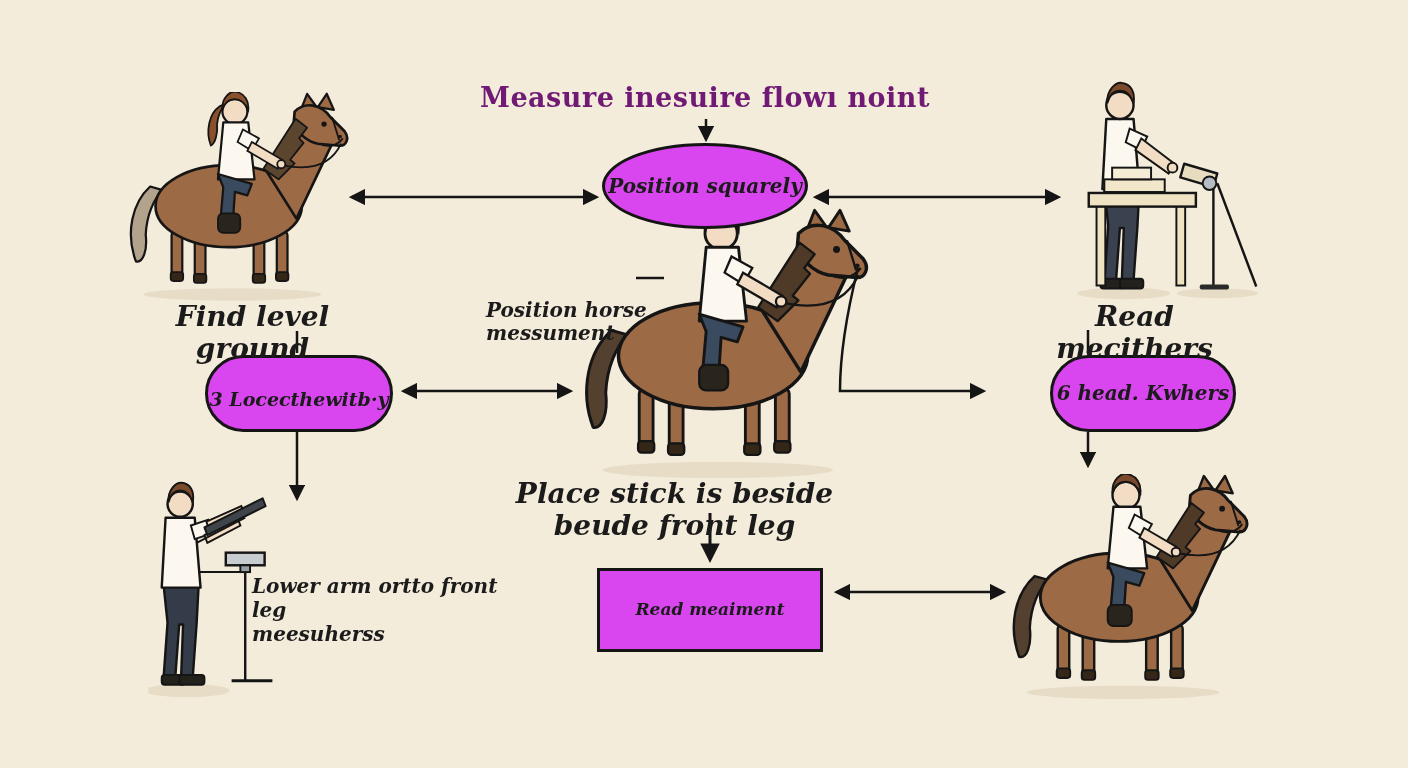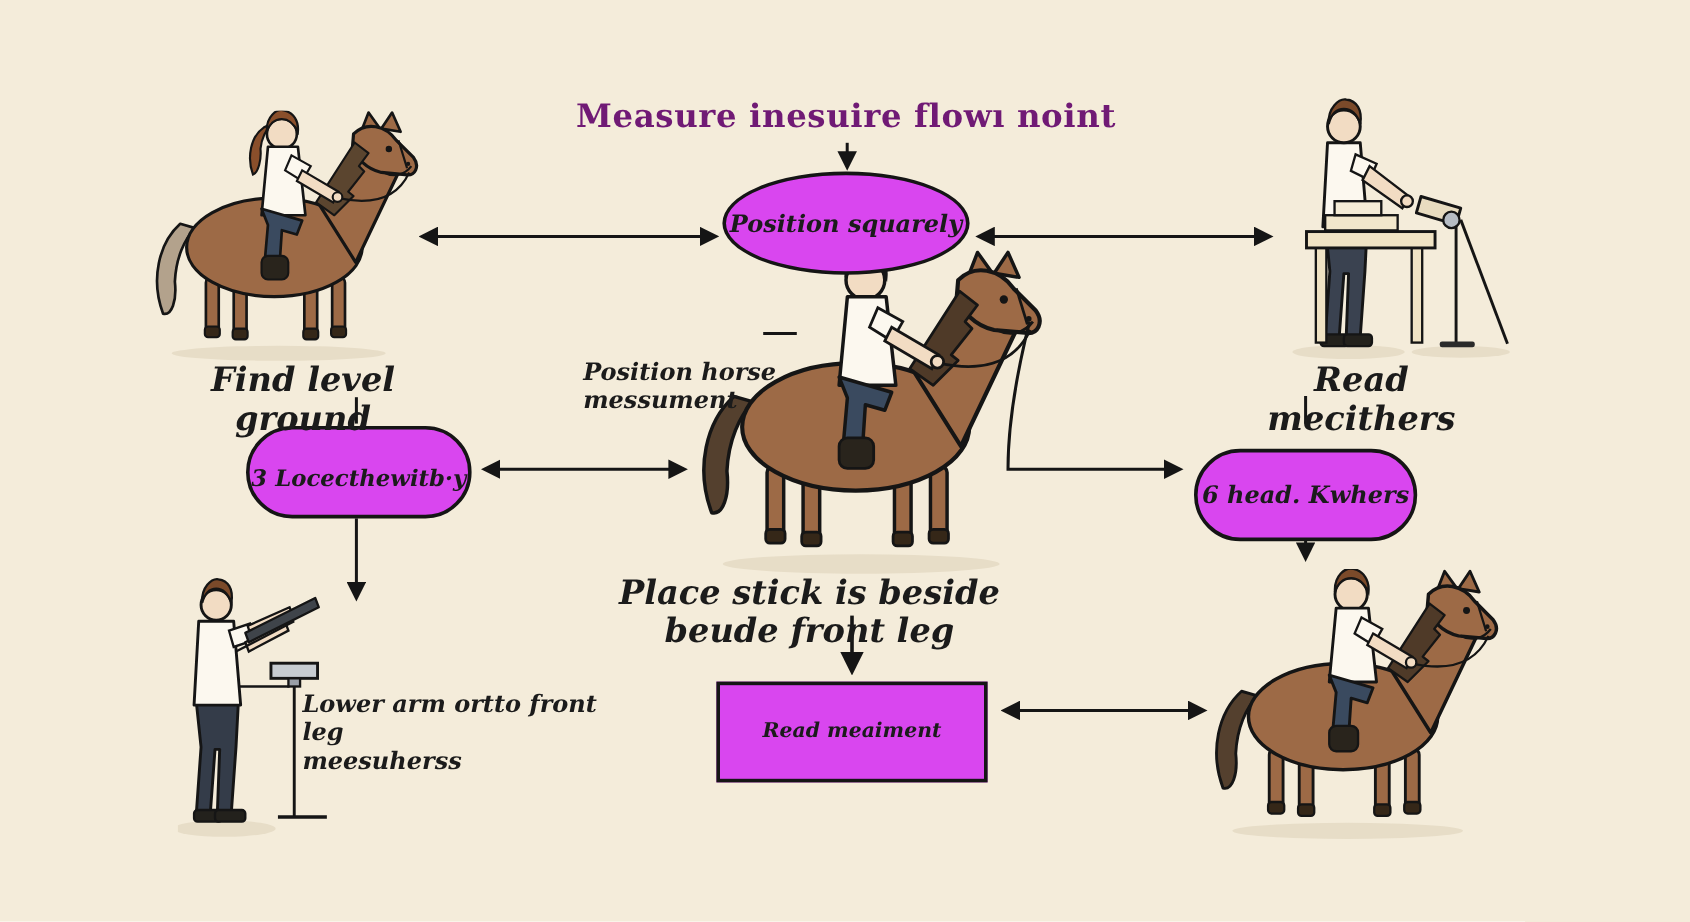--- a/index.html
+++ b/index.html
@@ -9,21 +9,21 @@
          font-size:27px;font-weight:600;letter-spacing:.5px;color:#701a75;}
   .overlay{position:absolute;left:0;top:0;width:1408px;height:768px;z-index:3;pointer-events:none;}
   .illus{position:absolute;z-index:2;}
   .node{position:absolute;z-index:4;display:flex;flex-direction:column;align-items:center;
         justify-content:center;background:#d946ef;border:3px solid #151515;box-sizing:border-box;}
   .node span{font-style:italic;font-weight:700;font-size:20px;color:#1b1b1b;line-height:1.25;}
   .oval{left:602px;top:143px;width:206px;height:86px;border-radius:50%;}
   .pill{border-radius:40px;}
   .pill.left{left:205px;top:355px;width:188px;height:77px;}
   .pill.left span{font-size:19px;margin-top:12px;}
-  .pill.right{left:995px;top:355px;width:186px;height:77px;margin-top:19px;}
+  .pill.right{left:1050px;top:355px;width:186px;height:77px;}
   .rectnode{left:597px;top:568px;width:226px;height:84px;}
   .rectnode span{font-size:17px;}
   .cap{position:absolute;z-index:4;font-style:italic;font-weight:700;font-size:28px;
        color:#1b1b1b;line-height:1.15;}
   .cap.center{text-align:center;}
   .cap-find{left:150px;top:301px;width:205px;}
   .cap-read{left:1042px;top:301px;width:185px;}
   .cap-place{left:472px;top:478px;width:405px;}
   .cap-label{left:486px;top:264px;width:180px;font-size:20px;margin-top:35px;}
   .cap-lower{left:252px;top:574px;width:285px;font-size:20px;line-height:1.2;}

